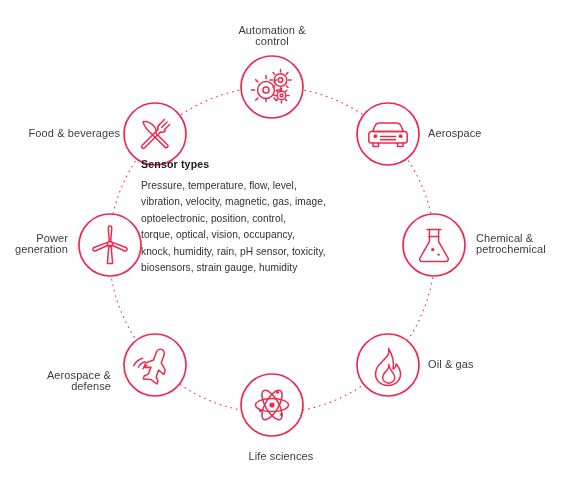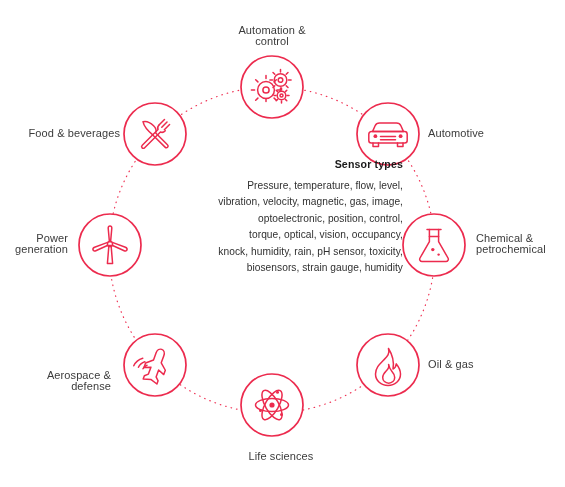--- a/index.html
+++ b/index.html
@@ -42,21 +42,21 @@
     white-space:pre-line;
   }
   .lbl-left{text-align:right;}
   .lbl-right{text-align:left;}
   .lbl-center{text-align:center;}
 
   #center-block{
     position:absolute;
     left:141px; top:158px;
     width:262px;
-    text-align:right;
+    text-align:left;
   }
   #center-title{
     font-size:10.6px;
     font-weight:bold;
     color:#1a1a1a;
     margin-bottom:5px;
     letter-spacing:0.15px;
   }
   #center-body{
     font-size:10.2px;
@@ -212,21 +212,21 @@
       <div>optoelectronic, position, control,</div>
       <div>torque, optical, vision, occupancy,</div>
       <div>knock, humidity, rain, pH sensor, toxicity,</div>
       <div>biosensors, strain gauge, humidity</div>
     </div>
 </div>
 
 <div class="node-label lbl-center" style="left: 212px; top: 25px; width: 120px; color: rgb(59, 59, 59);">Automation &amp;
 control</div>
 
-<div class="node-label lbl-right" style="left: 428px; top: 128px; width: 125px; color: rgb(59, 59, 59);">Automotive</div>
+<div class="node-label lbl-right" style="left: 428px; top: 128px; width: 125px; color: rgb(59, 59, 59);">Aerospace</div>
 
 <div class="node-label lbl-right" style="left: 476px; top: 233px; width: 88px; color: rgb(59, 59, 59);">Chemical &amp;
 petrochemical</div>
 
 <div class="node-label lbl-right" style="left: 428px; top: 359px; width: 110px; color: rgb(59, 59, 59);">Oil &amp; gas</div>
 
 <div class="node-label lbl-center" style="left: 221px; top: 451px; width: 120px; color: rgb(59, 59, 59);">Life sciences</div>
 
 <div class="node-label lbl-left" style="left: 5px; top: 370px; width: 106px; color: rgb(59, 59, 59);">Aerospace &amp;
 defense</div>

